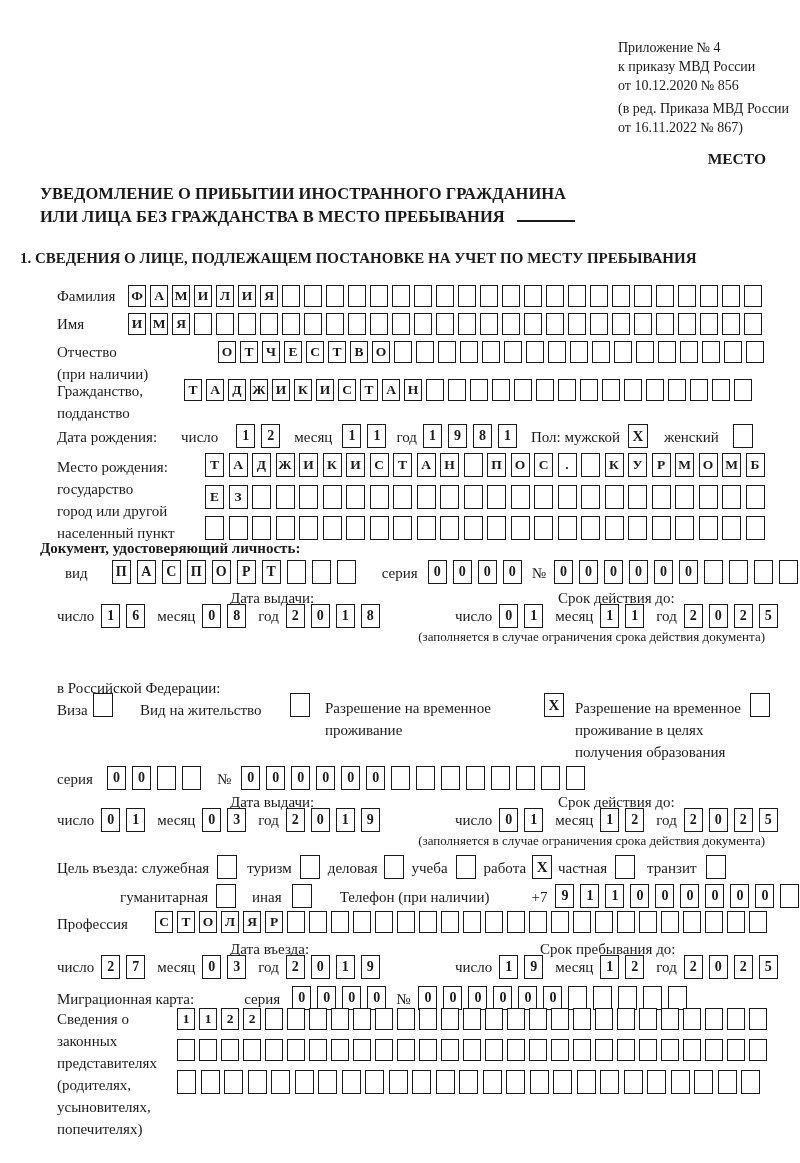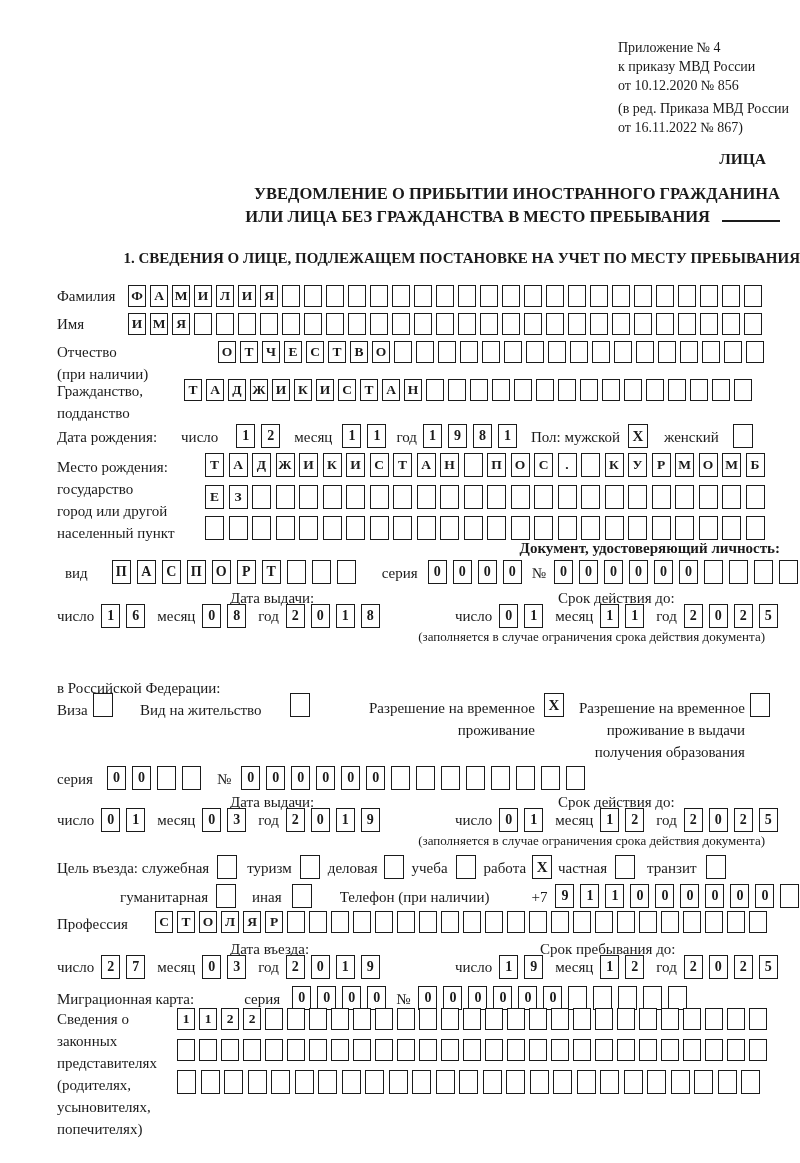--- a/index.html
+++ b/index.html
@@ -3,21 +3,21 @@
 <meta charset="utf-8">
 <style>
   html,body{margin:0;padding:0;background:#e8e8e8;}
   .page{position:relative;width:800px;height:1163px;background:#ffffff;
         font-family:"Liberation Serif","DejaVu Serif",serif;color:#1a1a1a;overflow:hidden;}
   .row{position:absolute;display:flex;align-items:flex-end;}
   .abs{position:absolute;}
   .lbl{font-size:15px;line-height:22px;white-space:nowrap;}
   .b{font-weight:bold;}
   .sm{font-size:13px;}
-  .center{text-align:right;font-family:Liberation Serif, serif;}
+  .center{text-align:left;font-family:Liberation Serif, serif;}
   .right{text-align:right;}
   
   .cells{display:inline-flex;gap:4px;}
   .cells .cell{width:18px;height:22px;border:1.5px solid #1b1b1b;box-sizing:border-box;
         display:inline-flex;align-items:center;justify-content:center;
         font-size:13.5px;font-weight:bold;background:#fff;}
   .wide{gap:4.5px;} .wide .cell{width:19px;height:24px;}
   .dcells{gap:6px;} .dcells .cell{width:19px;height:24px;font-size:14px;}
   .cb .cell{width:20px;height:24px;font-size:15px;}
   .dg{display:flex;align-items:center;}
@@ -32,21 +32,21 @@
 
 <div class="page">
 
   <div class="abs annex" style="left:618px;top:38px;">
     <div>Приложение № 4</div>
     <div>к приказу МВД России</div>
     <div>от 10.12.2020 № 856</div>
     <div style="margin-top:4px;">(в ред. Приказа МВД России</div>
     <div>от 16.11.2022 № 867)</div>
   </div>
-  <div class="abs lbl b right" style="left:618px;top:148px;width:148px;font-size:15.5px;">ЛИЦА</div>
+  <div class="abs lbl b right" style="left:618px;top:148px;width:148px;font-size:15.5px;">МЕСТО</div>
 
   <div class="abs title center" style="left:40px;top:182px;width:740px;">УВЕДОМЛЕНИЕ О ПРИБЫТИИ ИНОСТРАННОГО ГРАЖДАНИНА</div>
   <div class="abs title center" style="left:40px;top:205px;width:740px;">
     <span>ИЛИ ЛИЦА БЕЗ ГРАЖДАНСТВА В МЕСТО ПРЕБЫВАНИЯ</span><span class="uline"></span>
   </div>
 
   <div class="abs lbl b center" style="left:20px;top:247px;width:780px;">1. СВЕДЕНИЯ О ЛИЦЕ, ПОДЛЕЖАЩЕМ ПОСТАНОВКЕ НА УЧЕТ ПО МЕСТУ ПРЕБЫВАНИЯ</div>
 
   <div class="abs lbl" style="left:57px;top:285px;">Фамилия</div>
   <div class="abs cells" style="left:128px;top:285px;">
@@ -377,21 +377,21 @@
     </div>
   <div class="abs center" style="left:325px;top:697px;width:210px;">
     <div class="lbl">Разрешение на временное</div>
     <div class="lbl">проживание</div>
   </div>
   <div class="abs cells cb" style="left:544px;top:693px;">
       <span class="cell">X</span>
     </div>
   <div class="abs center" style="left:575px;top:697px;width:170px;">
     <div class="lbl">Разрешение на временное</div>
-    <div class="lbl">проживание в выдачи</div>
+    <div class="lbl">проживание в целях</div>
     <div class="lbl">получения образования</div>
   </div>
   <div class="abs cells cb" style="left:750px;top:693px;">
       <span class="cell"></span>
     </div>
 
   <div class="row" style="left:57px;top:766px;">
     <span class="lbl" style="margin-right:14px;">серия</span>
     <span class="cells dcells" style="margin-right:16px;">
         <span class="cell">0</span>

